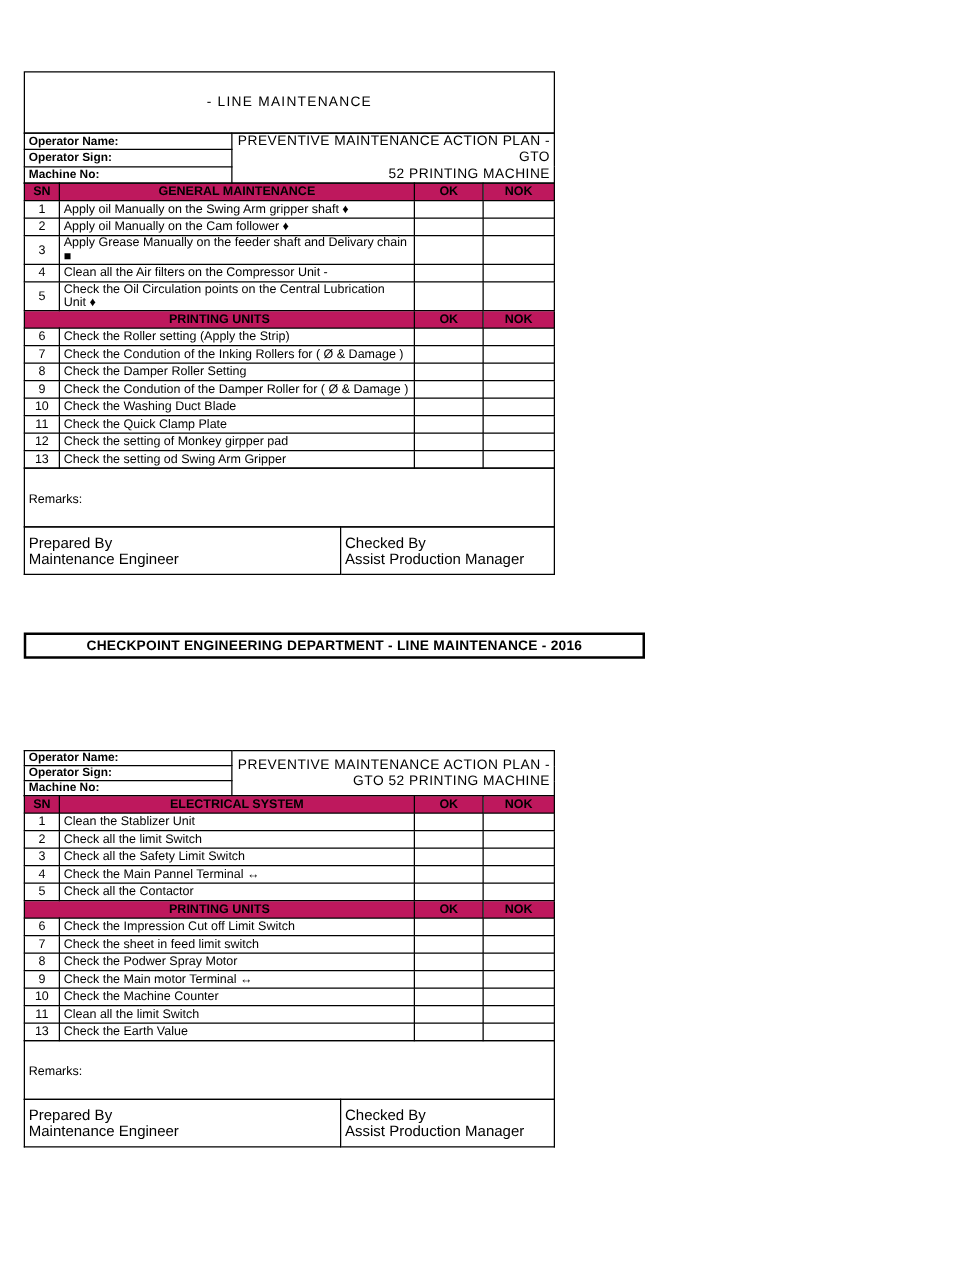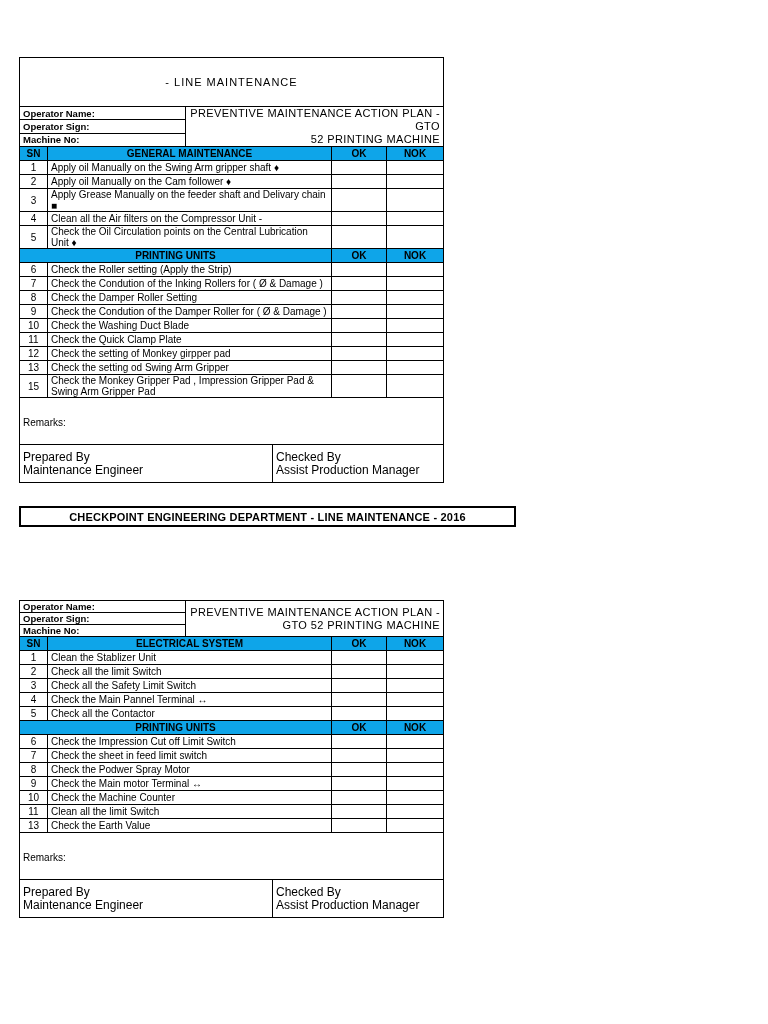--- a/index.html
+++ b/index.html
@@ -20,21 +20,21 @@
 
   table { border-collapse:collapse; width:100%; table-layout:fixed; }
   td { border:1px solid #000; font-size:10px; padding:0 3px; overflow:hidden; vertical-align:middle; }
 
   .info-table td { height:12px; }
   .info-label { font-weight:bold; font-size:9.5px; }
   .plan-title { text-align:right; font-size:11px; letter-spacing:0.4px; line-height:13px; }
 
   .check-table td { height:14px; line-height:11px; }
   .sn { text-align:center; }
-  .yellow { background:#0ea5e9; }
+  .yellow { background:#be185d; }
   .center { text-align:center; }
   .bold { font-weight:bold; }
 
   .remarks { border:1px solid #000; height:48px; font-size:10px; padding:19px 3px; }
 
   .footer-table td { height:38px; font-size:12px; line-height:13px; }
 
   .banner {
     position:absolute; left:19px; top:506px; width:497px; height:21px;
     border:2px solid #000; display:flex; align-items:center; justify-content:center;
@@ -160,26 +160,20 @@
       <td>Check the setting of Monkey girpper pad</td>
       <td></td>
       <td></td>
     </tr>
     <tr>
       <td class="sn">13</td>
       <td>Check the setting od Swing Arm Gripper</td>
       <td></td>
       <td></td>
     </tr>
-    <tr>
-      <td class="sn">15</td>
-      <td>Check the Monkey Gripper Pad , Impression Gripper Pad &amp; Swing Arm Gripper Pad</td>
-      <td></td>
-      <td></td>
-    </tr>
   </tbody>
     </table>
 
   <div class="remarks">
     <span>Remarks:</span>
   </div>
 
   <table class="footer-table">
     <colgroup>
         <col style="width:253px">

